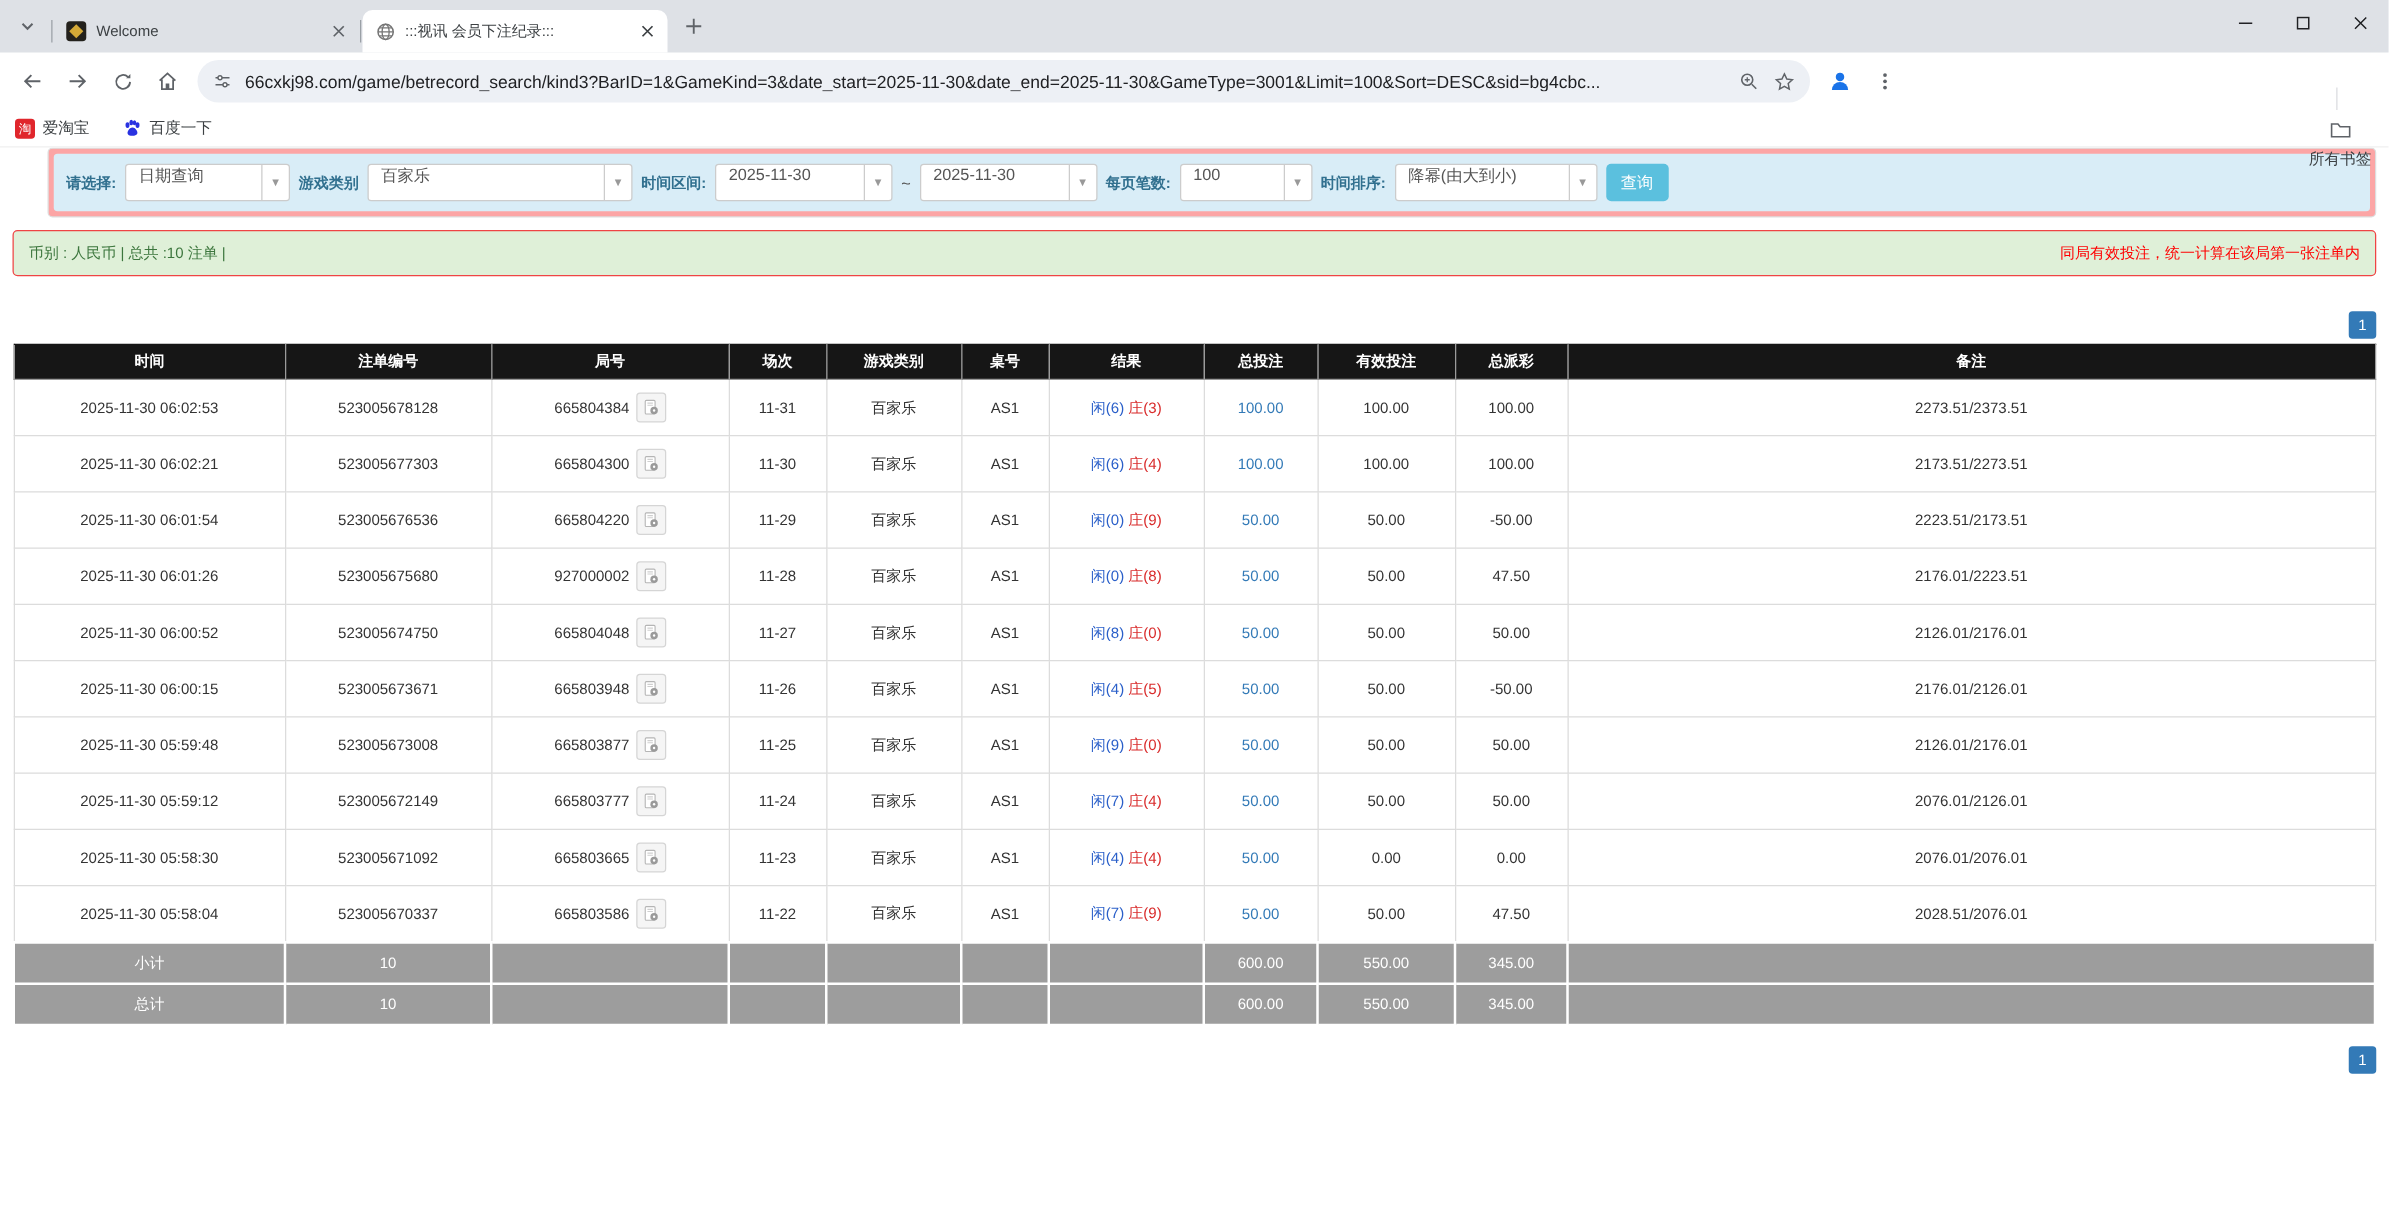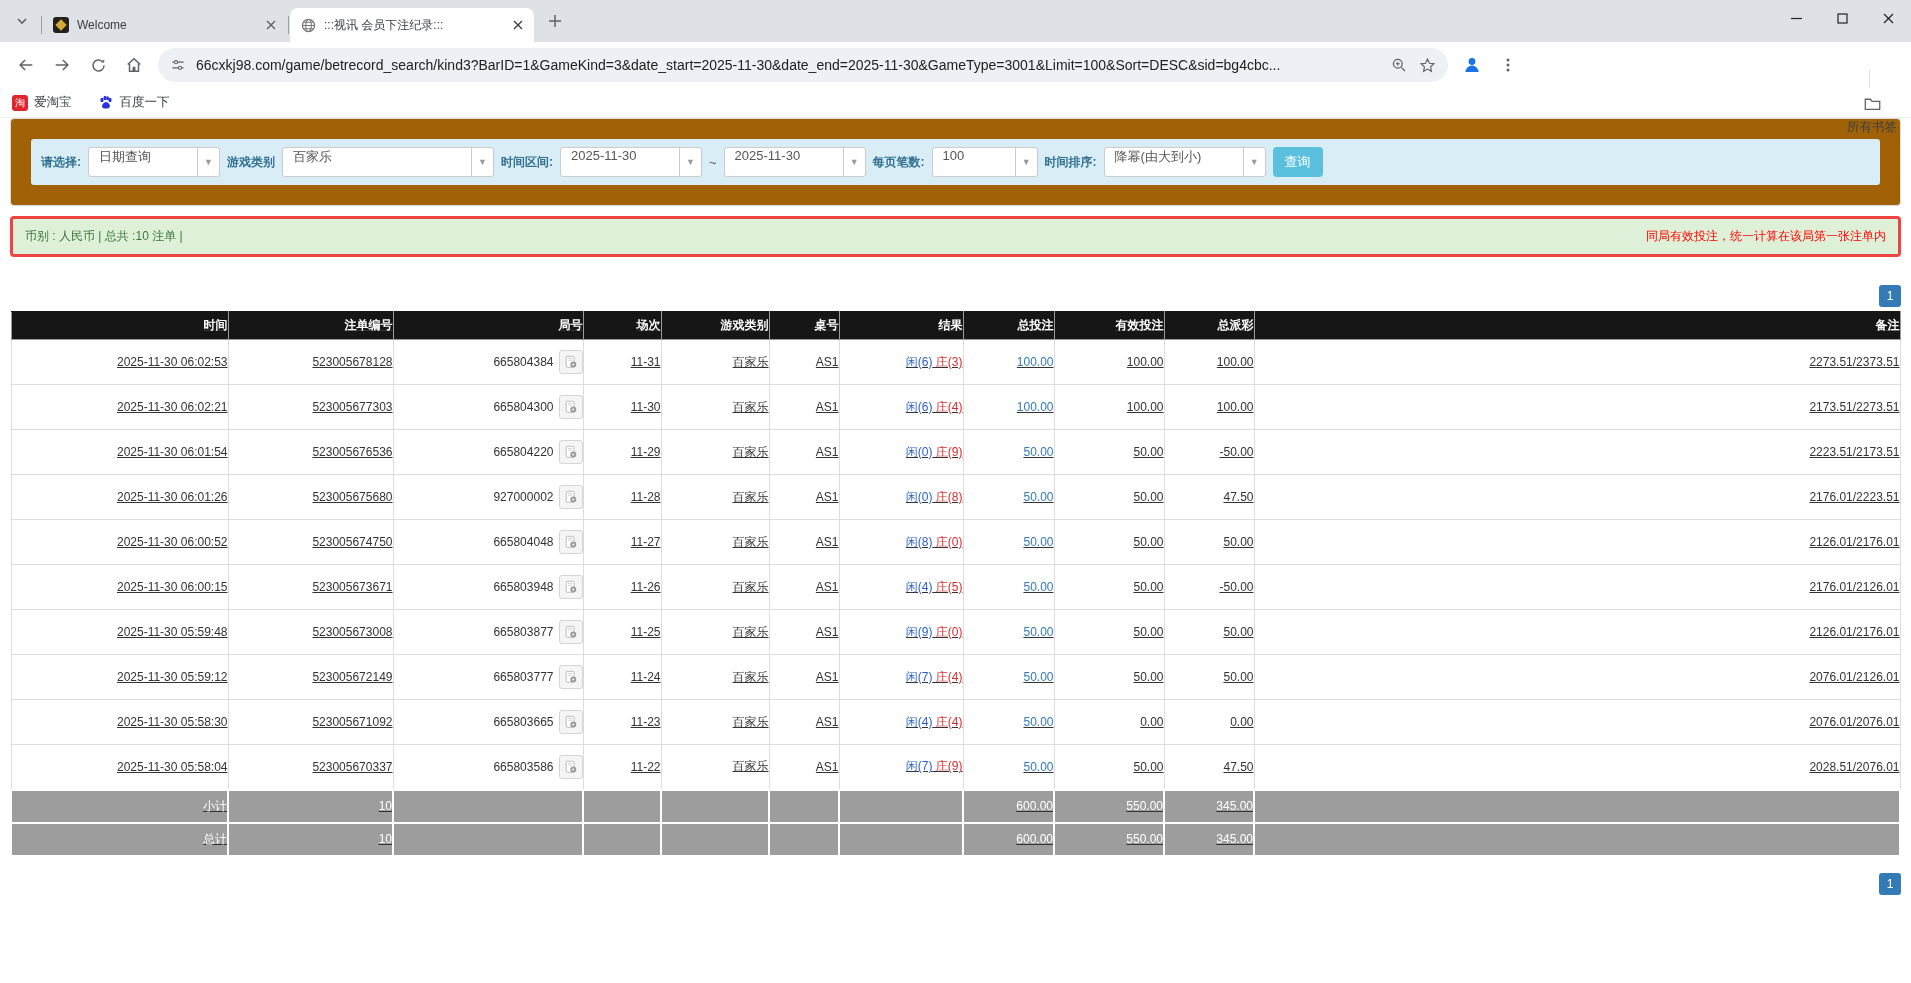--- a/index.html
+++ b/index.html
@@ -32,42 +32,42 @@
   .bookmarks-bar { height: 30px; background: #fff; display: flex; align-items: center; padding: 0 12px; border-bottom: 1px solid #f0f0f0; position: relative; }
   .bm-item { display: flex; align-items: center; gap: 6px; font-size: 12.5px; color: #3c4043; margin-right: 26px; cursor: pointer; }
   .bm-fav-taobao { width: 16px; height: 16px; background: #e0262c; border-radius: 3px; color: #fff; font-size: 10px; display: flex; align-items: center; justify-content: center; }
   .bm-right { position: absolute; right: 14px; display: flex; align-items: center; gap: 8px; font-size: 12.5px; color: #3c4043; flex-direction: column; }
   .bm-sep { width: 1px; height: 18px; background: #dadce0; margin-right: 6px; }
 
   
   .content { padding: 0 10px; }
   .page-title { font-size: 18px; font-weight: normal; color: #222; margin: 16px 0 10px 0; }
 
-  .filter-outer { border: 1px solid #ddd; border-radius: 4px; padding: 20px; background: #a16207; margin-bottom: 10px; }
+  .filter-outer { border: 1px solid #ddd; border-radius: 4px; padding: 4px; background: #fca5a5; margin-bottom: 10px; margin-left: 28px; }
   .filter-inner { background: #d9edf7; border-radius: 3px; padding: 8px 10px; display: flex; align-items: center; gap: 7px; }
   .f-label { color: #31708f; font-weight: bold; font-size: 12px; white-space: nowrap; }
   .f-select { display: flex; align-items: flex-start; background: #fff; border: 1px solid #ccc; border-radius: 3px; height: 30px; cursor: pointer; }
   .f-select .sel-text { padding: 0 10px; font-size: 13px; color: #555; white-space: nowrap; }
   .f-select .sel-arrow { width: 22px; height: 100%; border-left: 1px solid #ccc; display: flex; align-items: center; justify-content: center; color: #999; font-size: 9px; }
   .w-sel1 .sel-text { width: 108px; }
   .w-game .sel-text { width: 188px; }
   .w-date .sel-text { width: 118px; }
   .w-page .sel-text { width: 82px; }
   .w-sort .sel-text { width: 138px; }
   .tilde { color: #555; font-size: 13px; }
   .search-btn { background: #5bc0de; color: #fff; border: none; border-radius: 4px; font-size: 13px; padding: 6px 12px; cursor: pointer; }
 
-  .summary-bar { background: #dff0d8; border: 3px solid #ef4444; border-radius: 4px; padding: 9px 12px; display: flex; justify-content: space-between; align-items: center; font-size: 12px; margin-bottom: 28px; }
+  .summary-bar { background: #dff0d8; border: 1px solid #ef4444; border-radius: 4px; padding: 9px 12px; display: flex; justify-content: space-between; align-items: center; font-size: 12px; margin-bottom: 28px; }
   .summary-left { color: #3c763d; }
   .summary-right { color: #ff0000; }
 
   .pager { text-align: right; margin: 6px 0 4px 0; }
   .page-btn { display: inline-block; width: 22px; height: 22px; line-height: 22px; text-align: center; background: #337ab7; color: #fff; font-size: 12px; border-radius: 3px; cursor: pointer; }
 
-  table.records { width: 100%; border-collapse: collapse; table-layout: fixed; font-size: 12px; text-align: right; text-decoration: underline; }
+  table.records { width: 100%; border-collapse: collapse; table-layout: fixed; font-size: 12px; text-align: center; }
   table.records thead th { background: #161616; color: #fff; height: 28px; font-weight: bold; border: 1px solid #9b9b9b; border-top-color: #161616; }
   table.records tbody td { height: 45px; border: 1px solid #dcdcdc; background: #fff; color: #333; }
   table.records tfoot td { height: 33px; background: #9d9d9d; color: #fff; border: 2px solid #fff; }
   .blue-txt { color: #2a5fc9; }
   .red-txt { color: #d92b2b; }
   .link { color: #337ab7; cursor: pointer; }
   td.neg { color: #f00; }
   .round-cell-inner { display: inline-flex; align-items: center; gap: 5px; }
   .video-btn { width: 24px; height: 24px; background: #f5f5f5; border: 1px solid #d5d5d5; border-radius: 3px; display: inline-flex; align-items: center; justify-content: center; cursor: pointer; }
 

